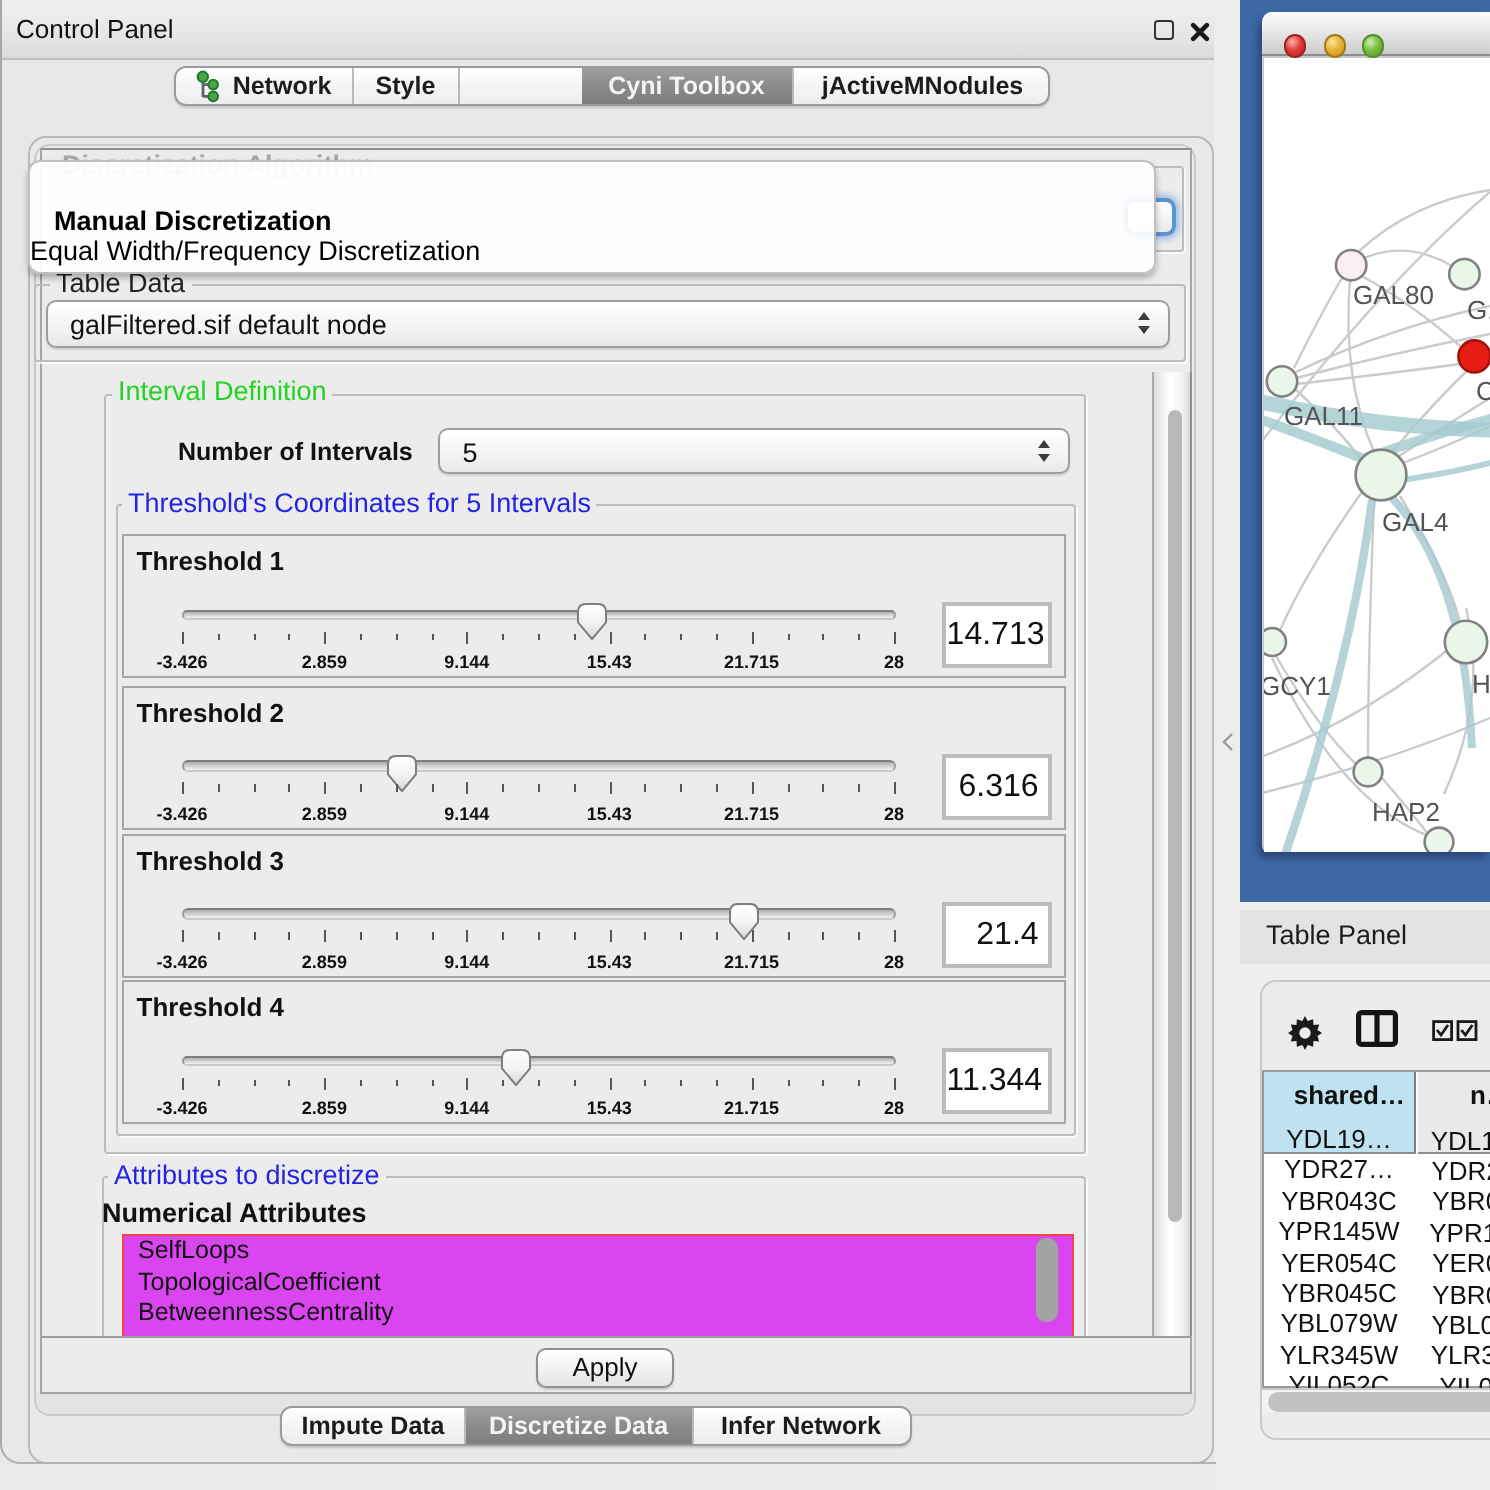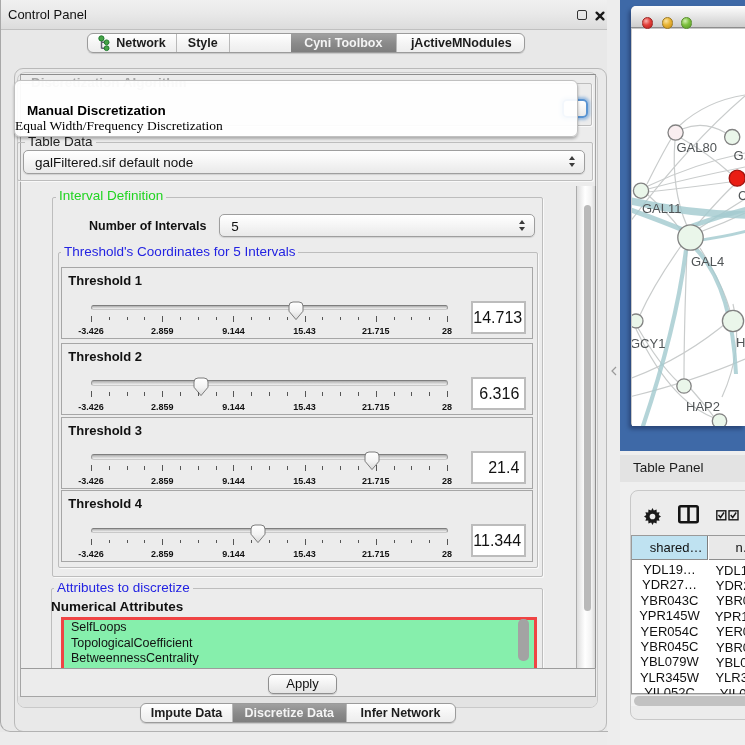--- a/index.html
+++ b/index.html
@@ -59,21 +59,21 @@
 .track { position:absolute; left:29px; top:36.5px; width:357px; height:5.5px; border-radius:3px;
   border:1px solid #9c9c9c; border-top-color:#7e7e7e; border-bottom-color:#c9c9c9;
   background:linear-gradient(180deg,#adadad 0%,#d8d8d8 60%,#f1f1f1 100%); }
 .tick { position:absolute; width:1px; background:#555; }
 .tlabel { position:absolute; font-size:9px; font-weight:bold; color:#111; transform:translateX(-50%); white-space:nowrap; }
 .vfield { position:absolute; left:409px; top:33px; width:55px; height:33px; background:#fff;
   border:2px solid #bcbcbc; font-size:16px; color:#111; text-align:right; line-height:29px; padding-right:5px; }
 .thumb { position:absolute; top:33px; width:16px; height:20px; }
 
 
-#attrlist { position:absolute; background:#86efac; border:3px solid #ef4444; font-size:12.5px; color:#111; }
+#attrlist { position:absolute; background:#d946ef; border:1px solid #ef4444; font-size:12.5px; color:#111; }
 #attrlist { padding-top:0.5px; } #attrlist div { padding-left:7px; height:15.4px; line-height:15.4px; }
 
 
 #applybtn { left:268px; top:674px; width:69px; height:20px; border:1px solid #8f8f8f; border-radius:5px;
   background:linear-gradient(180deg,#ffffff 0%,#f2f2f2 50%,#e4e4e4 100%);
   font-size:13px; color:#111; text-align:center; line-height:18px;
   box-shadow:0 1px 1px rgba(0,0,0,0.15); }
 
 
 #popup { left:14px; top:80px; width:564px; height:57px; background:rgba(255,255,255,0.93);
@@ -88,21 +88,21 @@
 .light { position:absolute; top:11.3px; width:11.4px; height:11.4px; border-radius:50%; }
 #canvas { position:absolute; left:1px; top:22.5px; width:113px; height:397.5px; background:#fff; }
 
 #tpbar { left:619.5px; top:455px; width:125.5px; height:26.5px; background:#e3e3e3; }
 #tpbar span { position:absolute; left:13.5px; top:5px; font-size:13.5px; color:#1c1c1c; }
 #lowgray { left:619.5px; top:450.5px; width:125.5px; height:294.5px; background:#efefef; }
 #tablepanel { left:629.5px; top:490px; width:124px; height:230px; background:#ececec;
   border:1px solid #c8c8c8; border-top-left-radius:8px; border-bottom-left-radius:8px; }
 
 #ytable { left:630.5px; top:535px; width:114.5px; height:158.5px; background:#fff; border:1px solid #9a9a9a; border-right:none; }
-.hdr { position:absolute; top:0; height:24px; font-size:13px; color:#111; text-align:center; line-height:24px; border-bottom:1px solid #8e8e8e; }
+.hdr { position:absolute; top:0; height:41px; font-size:13px; color:#111; text-align:center; line-height:24px; border-bottom:1px solid #8e8e8e;font-weight:bold; }
 .cell { position:absolute; width:76px; font-size:13px; color:#111; text-align:center; height:15.4px; line-height:15.4px; }
 
 #hscroll { left:631px; top:693.5px; width:114px; height:12.5px; background:#f2f2f2; border-top:1px solid #cacaca; }
 #hthumb { position:absolute; left:3px; top:1px; width:120px; height:10px; border-radius:5px; background:#c2c2c2; }
 
 
 #vscroll { left:575.5px; top:186px; width:20px; height:482px;
   background:linear-gradient(90deg,#dedede 0%,#ffffff 45%,#f2f2f2 80%,#d8d8d8 100%);
   border-left:1px solid #ababab; border-right:1px solid #8e8e8e; }
 #vthumb { position:absolute; left:7px; top:19px; width:7.5px; height:406px; border-radius:4px; background:#b9b9b9; }
@@ -350,21 +350,21 @@
 
 <div id="vscroll" class="abs">
     <div id="vthumb"></div>
   </div>
 
 <div class="abs" style="left:21px; top:668px; width:574px; height:28px; background:#ececec; border-top:1px solid #9c9c9c;"></div>
 <div id="applybtn" class="abs">Apply</div>
 
 <div id="popup" class="abs">
   <div class="abs" style="left:12px; top:21.5px; font-size:13.5px; font-weight:bold; color:#000;">Manual Discretization</div>
-  <div class="abs" style="left:0px; top:37px; font-size:13.5px; color:#000;font-family:Liberation Serif, serif;">Equal Width/Frequency Discretization</div>
+  <div class="abs" style="left:0px; top:37px; font-size:13.5px; color:#000;">Equal Width/Frequency Discretization</div>
 </div>
 
 <div id="bottabs" class="segbar abs">
   <div class="seg" style="width:92px;">Impute Data</div>
   <div class="seg sel" style="width:113.5px;">Discretize Data</div>
   <div class="seg" style="width:108px;">Infer Network</div>
 </div>
 
 <div class="abs" style="left:607px; top:0; width:13px; height:745px; background:#ededed;"></div>
 <div id="bluebg" class="abs"></div>

